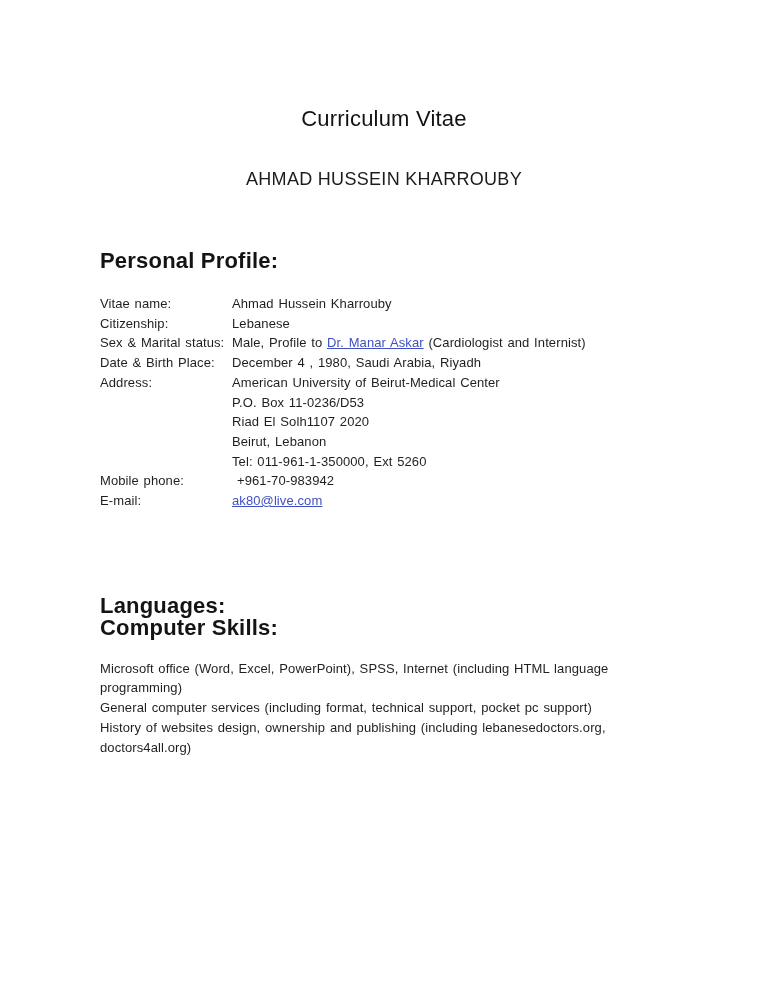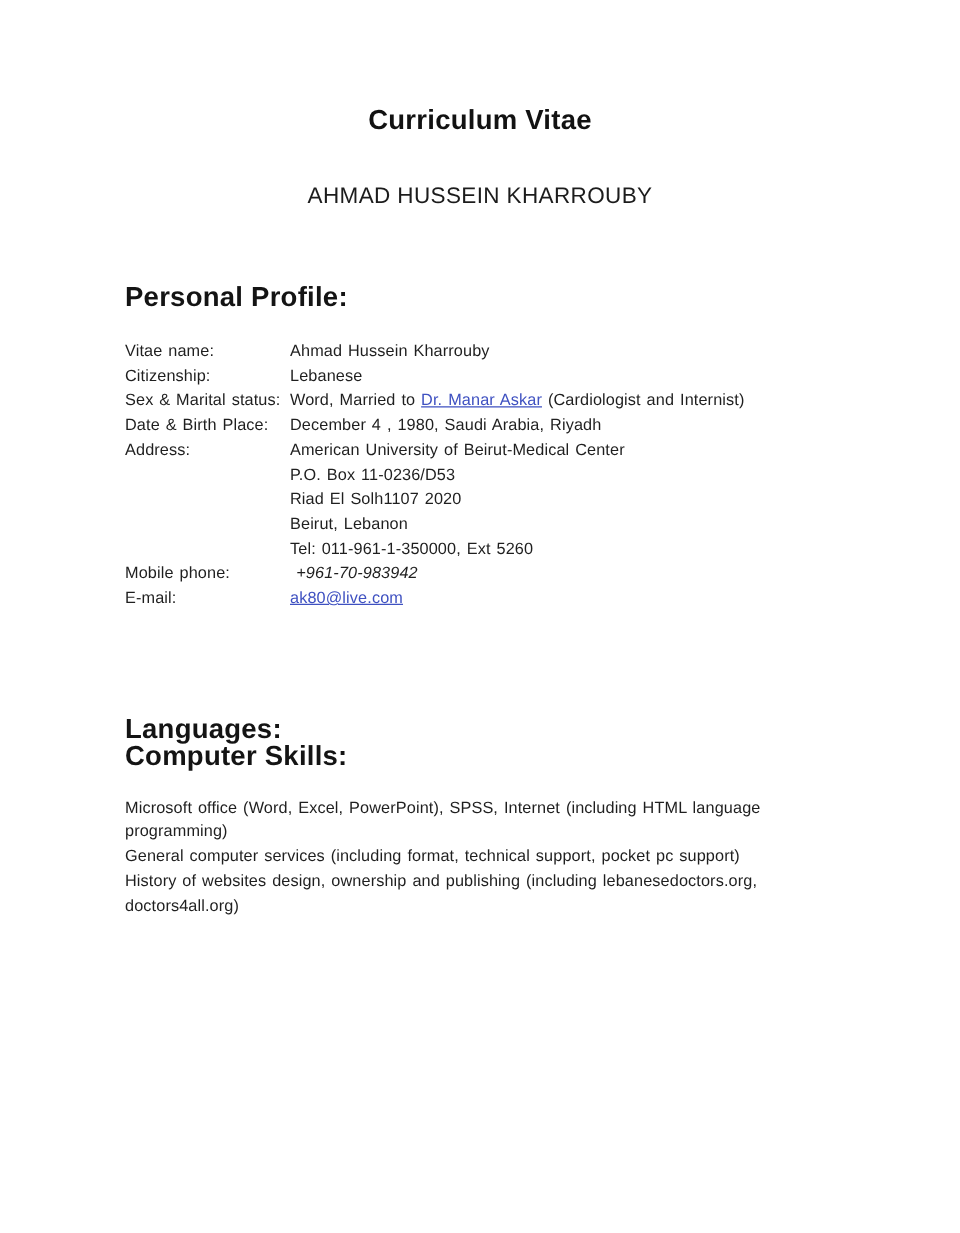--- a/index.html
+++ b/index.html
@@ -8,22 +8,22 @@
     width: 768px; height: 986px;
     background: #ffffff;
     font-family: "Liberation Sans", sans-serif;
     color: #1f1f1f;
     overflow: hidden;
   }
   .page { width: 768px; height: 986px; background: #ffffff; }
 
   .doc-header { text-align: center; }
   .title {
-    margin: 0; padding-top: 83px;
-    font-size: 22px; line-height: 26px; font-weight: 700;
+    margin: 0; padding-top: 106px;
+    font-size: 22px; line-height: 26px; font-weight: 400;
     color: #121212; letter-spacing: 0.2px;
   }
   .subtitle {
     margin: 36px 0 0 0;
     font-size: 18px; line-height: 22px; font-weight: 400;
     letter-spacing: 0.3px; color: #1c1c1c;
   }
 
   .content { padding: 0 28px 0 100px; }
 
@@ -36,21 +36,21 @@
   .sec-computer h2.sec-heading { }
 
   .rows {
     margin-top: 22px;
     font-size: 13px; line-height: 19.7px;
     letter-spacing: 0.1px; word-spacing: 1px;
   }
   .row { display: flex; }
   .row .label { flex: 0 0 132px; width: 132px; white-space: nowrap; }
   .row .value { white-space: nowrap; }
-  .row .value.val-indent { padding-left: 5px; font-style: italic; }
+  .row .value.val-indent { padding-left: 5px; }
 
   .lines {
     margin-top: 20px;
     font-size: 13px; line-height: 19.7px;
     letter-spacing: 0.1px; word-spacing: 1px;
   }
   .line { white-space: nowrap; }
 
   .link {
     color: #3f51c1;
@@ -79,21 +79,21 @@
           <span class="value">Ahmad Hussein Kharrouby</span>
         </div>
 
         <div class="row">
           <span class="label">Citizenship:</span>
           <span class="value">Lebanese</span>
         </div>
 
         <div class="row">
           <span class="label">Sex &amp; Marital status:</span>
-          <span class="value"><span>Word, Married to </span><a class="link">Dr. Manar Askar</a><span> (Cardiologist and Internist)</span></span>
+          <span class="value"><span>Male, Profile to </span><a class="link">Dr. Manar Askar</a><span> (Cardiologist and Internist)</span></span>
         </div>
 
         <div class="row">
           <span class="label">Date &amp; Birth Place:</span>
           <span class="value">December 4 , 1980, Saudi Arabia, Riyadh</span>
         </div>
 
         <div class="row">
           <span class="label">Address:</span>
           <span class="value">American University of Beirut-Medical Center</span>

